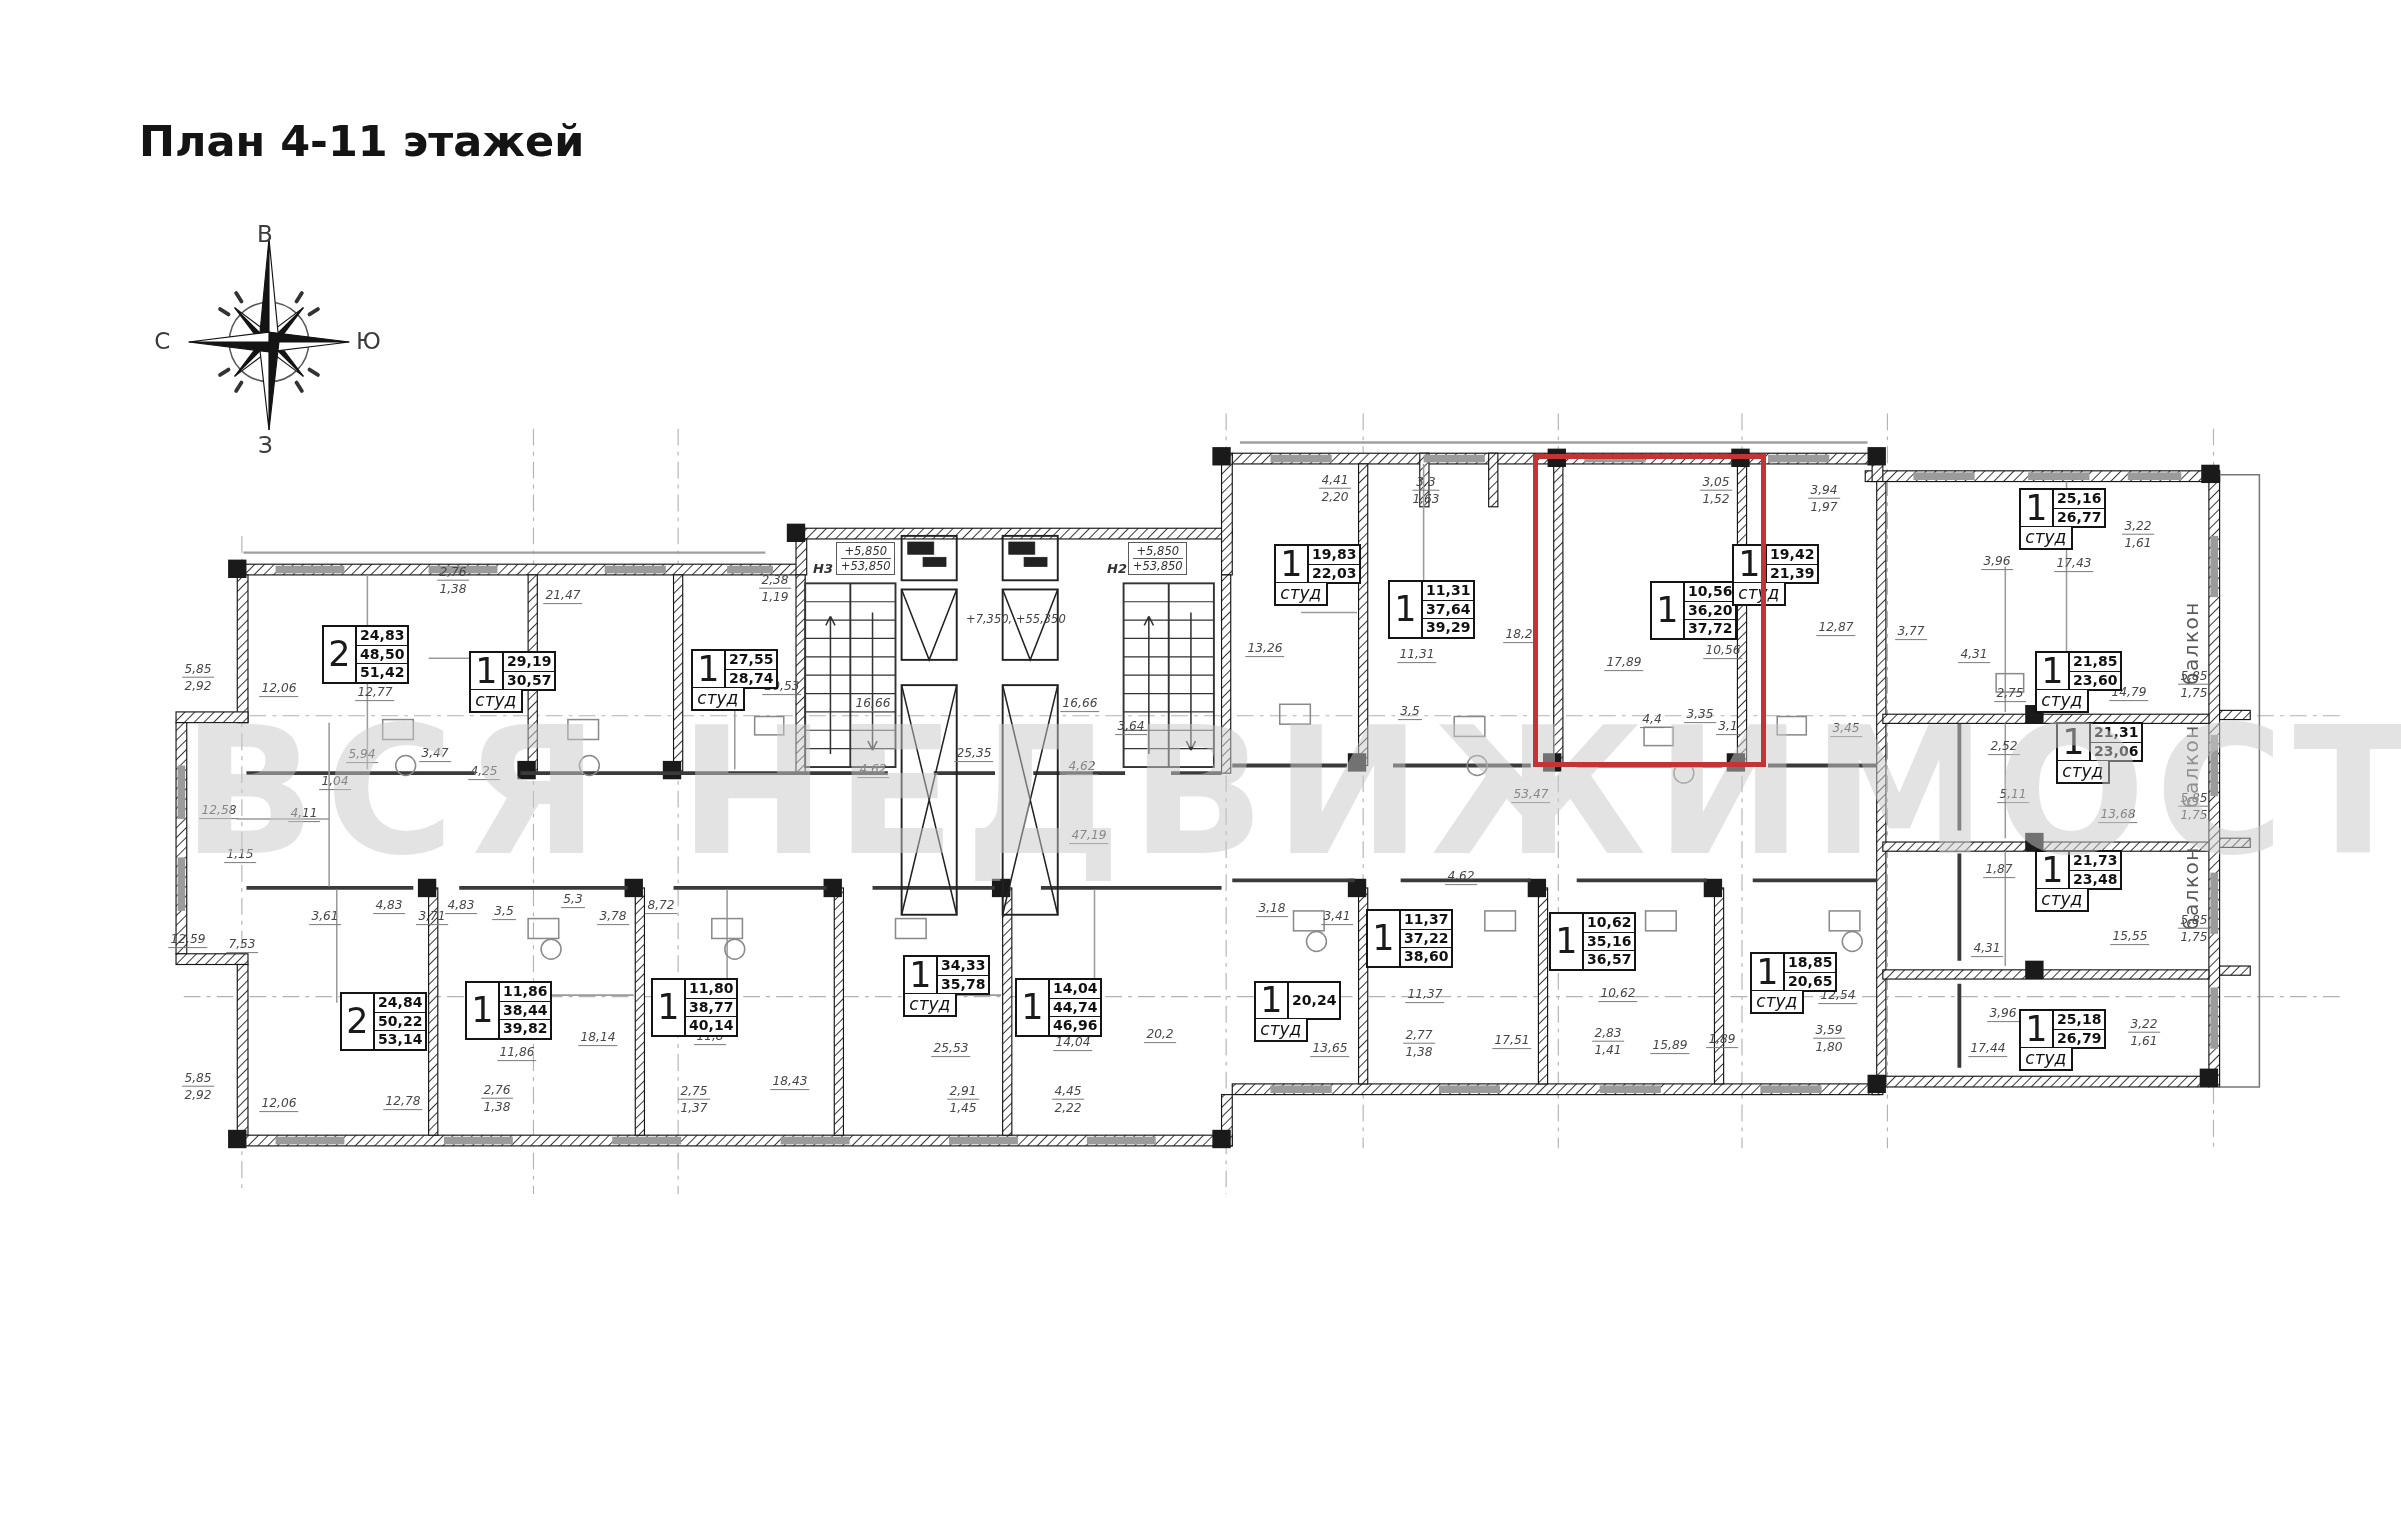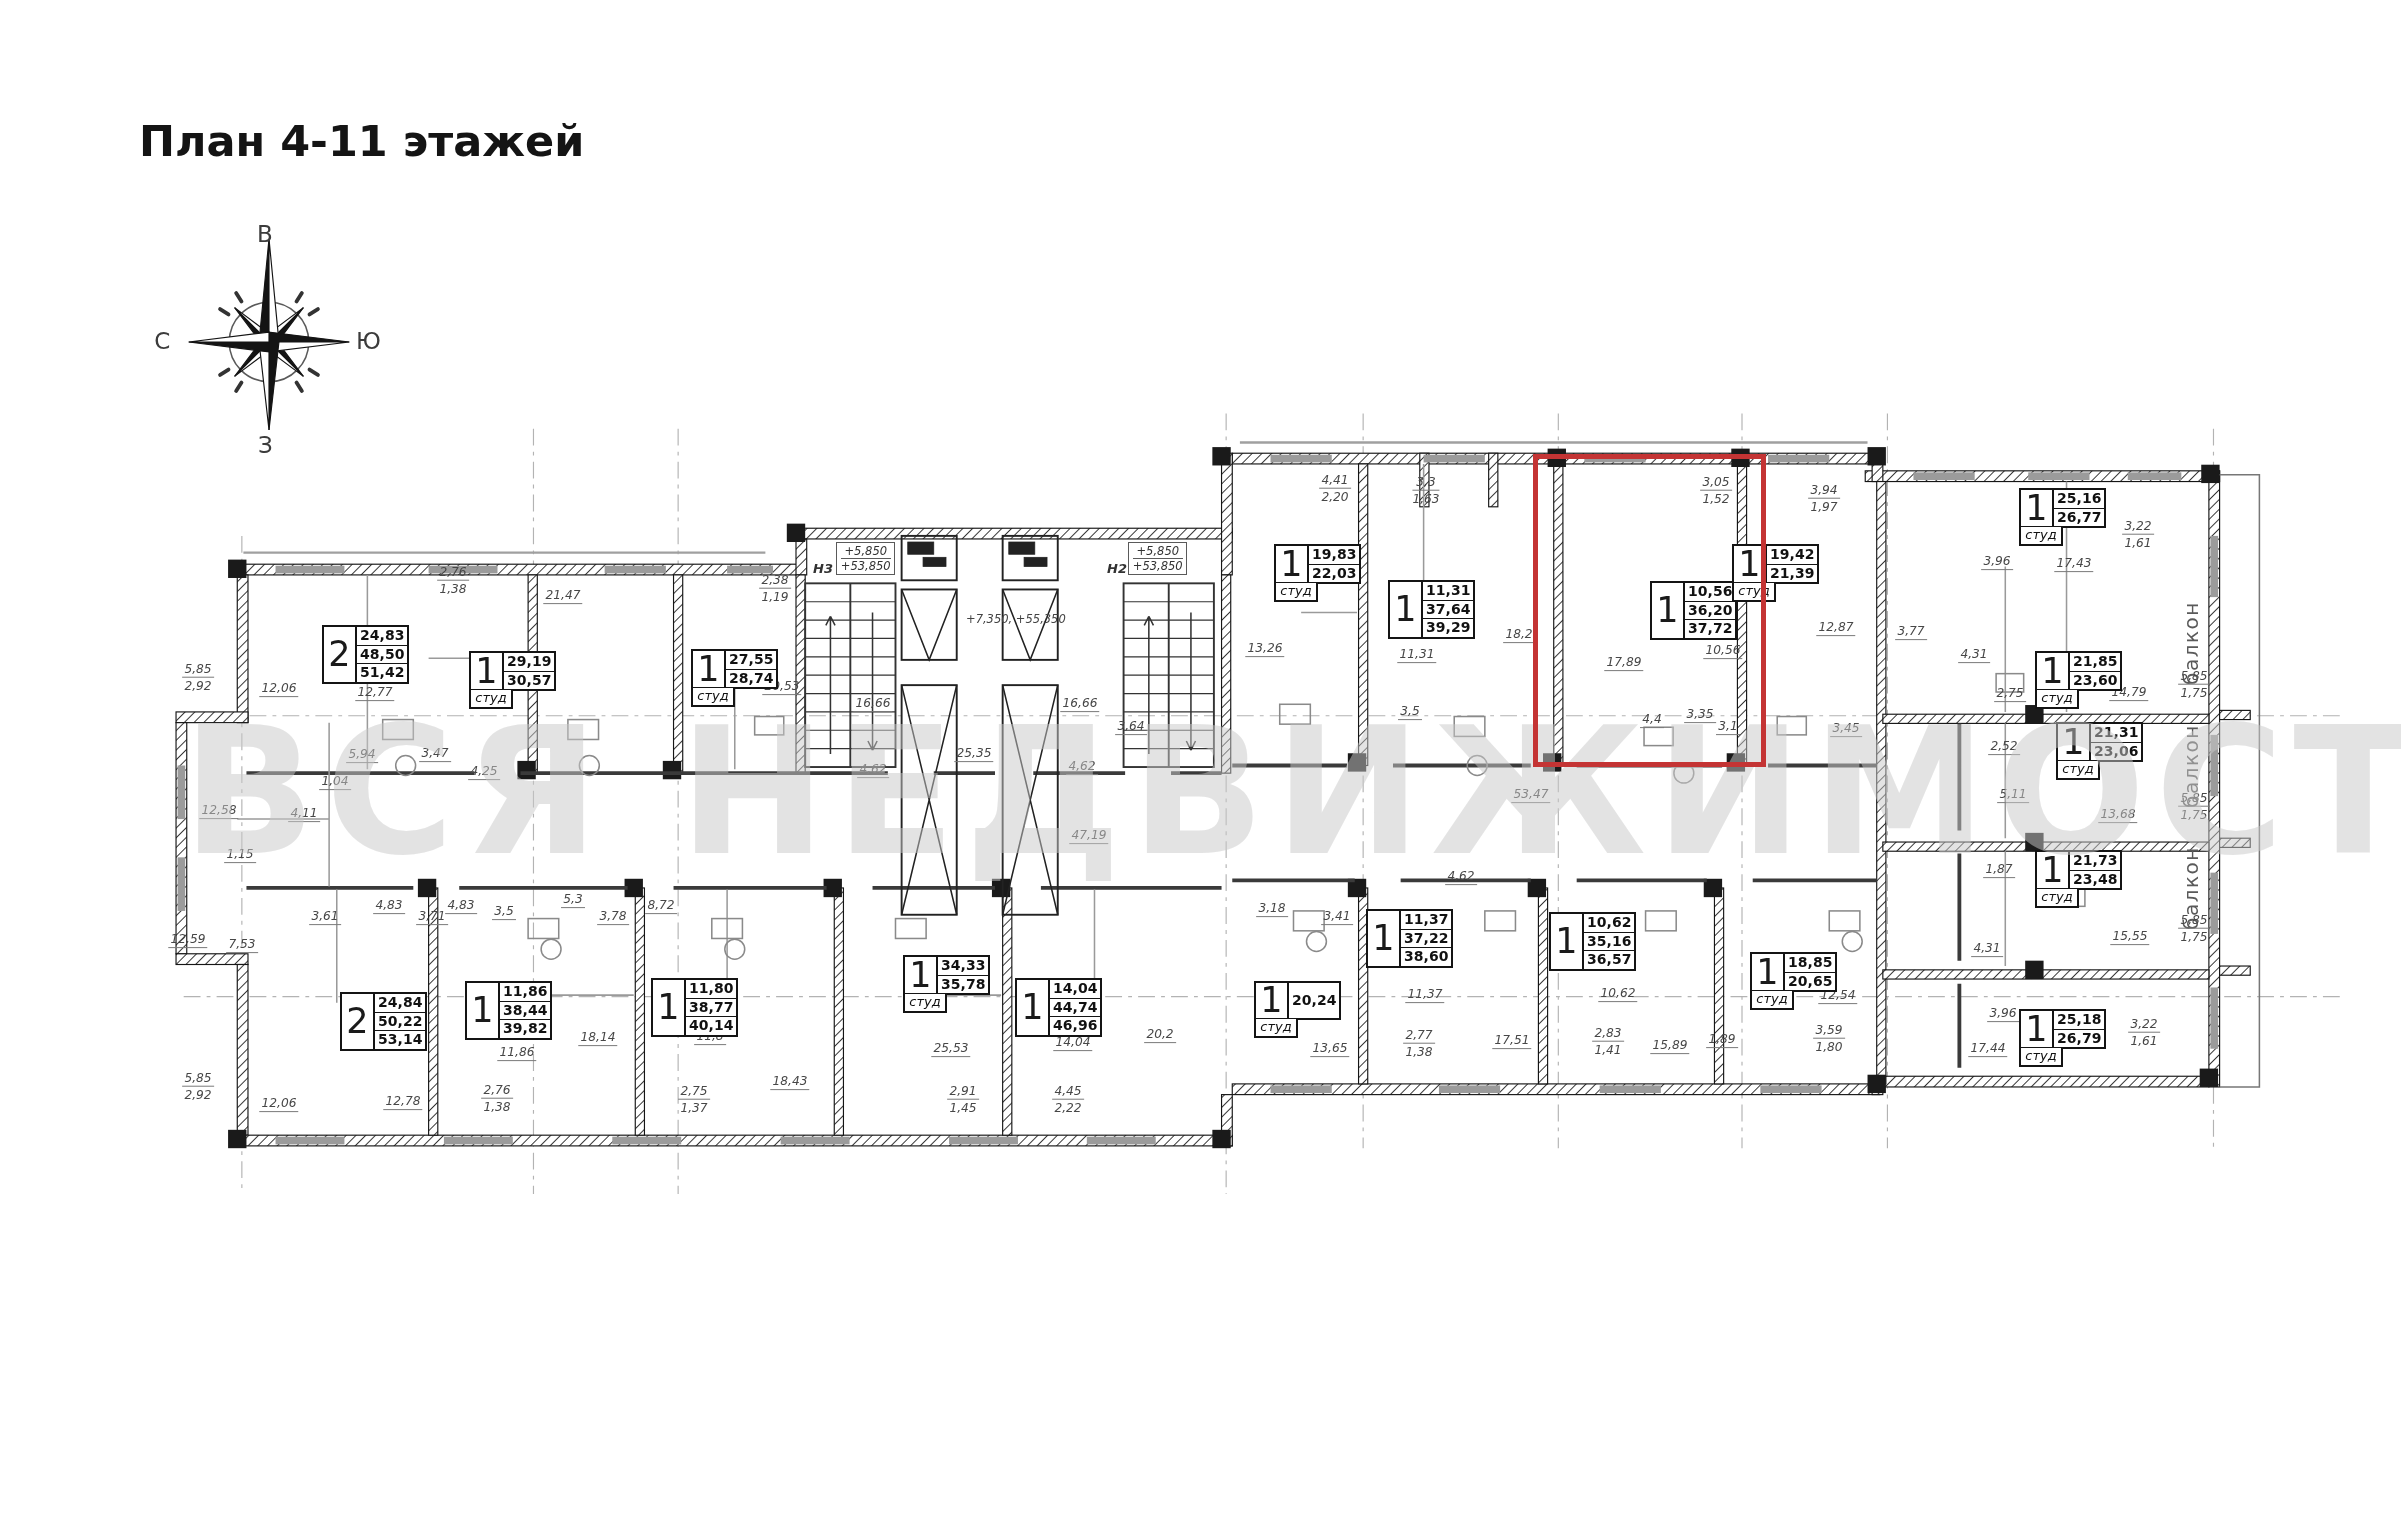--- a/index.html
+++ b/index.html
@@ -13,21 +13,21 @@
   .cl-top{left:95px;top:-6.1px;}
   .cl-right{left:194px;top:101px;}
   .cl-bottom{left:96px;top:205px;}
   .cl-left{left:-7.7px;top:101px;}
   
   .unit{position:absolute;display:flex;background:#fff;border:2.3px solid #141414;z-index:12;box-sizing:border-box;}
   .rooms{width:31px;font-size:35px;line-height:1;display:flex;align-items:center;justify-content:center;border-right:2.3px solid #141414;color:#1a1a1a;}
   .areas{display:flex;flex-direction:column;justify-content:center;min-width:47px;}
   .arow{font-weight:bold;font-size:14px;line-height:17.6px;padding:0 3.1px;border-bottom:1.5px solid #141414;color:#111;white-space:nowrap;}
   .arow:last-child{border-bottom:none;}
-  .stud{position:absolute;top:100%;left:-2.3px;border:2.3px solid #141414;border-top-width:1.5px;background:#fff;font-style:italic;font-size:13px;line-height:1.15;padding:0.8px 4.6px;color:#111;}
+  .stud{position:absolute;top:100%;left:-2.3px;border:2.3px solid #141414;border-top-width:1.5px;background:#fff;font-style:italic;font-size:17px;line-height:1.15;padding:0.8px 4.6px;color:#111;}
   
   .dim{position:absolute;transform:translate(-50%,-50%);font-style:italic;font-size:12.2px;color:#474747;z-index:6;white-space:nowrap;}
   .dim .da{display:block;border-bottom:1.1px solid #7a7a7a;padding:0 2.3px 0.8px;text-align:center;}
   .dim .db{display:block;text-align:center;padding-top:0.8px;}
   .balc{position:absolute;transform:translate(-50%,-50%) rotate(-90deg);font-size:20px;color:#5a5a5a;letter-spacing:1.5px;z-index:6;}
   
   .coretag{position:absolute;font-size:13px;font-weight:bold;font-style:italic;color:#333;z-index:6;}
   .corebox{position:absolute;border:1.5px solid #5a5a5a;background:#fff;font-size:11.5px;font-style:italic;color:#333;z-index:6;text-align:center;padding:0.8px 3.8px;}
   .corebox span{display:block;line-height:1.25;}
   .corebox span:first-child{border-bottom:0.8px solid #5a5a5a;}

